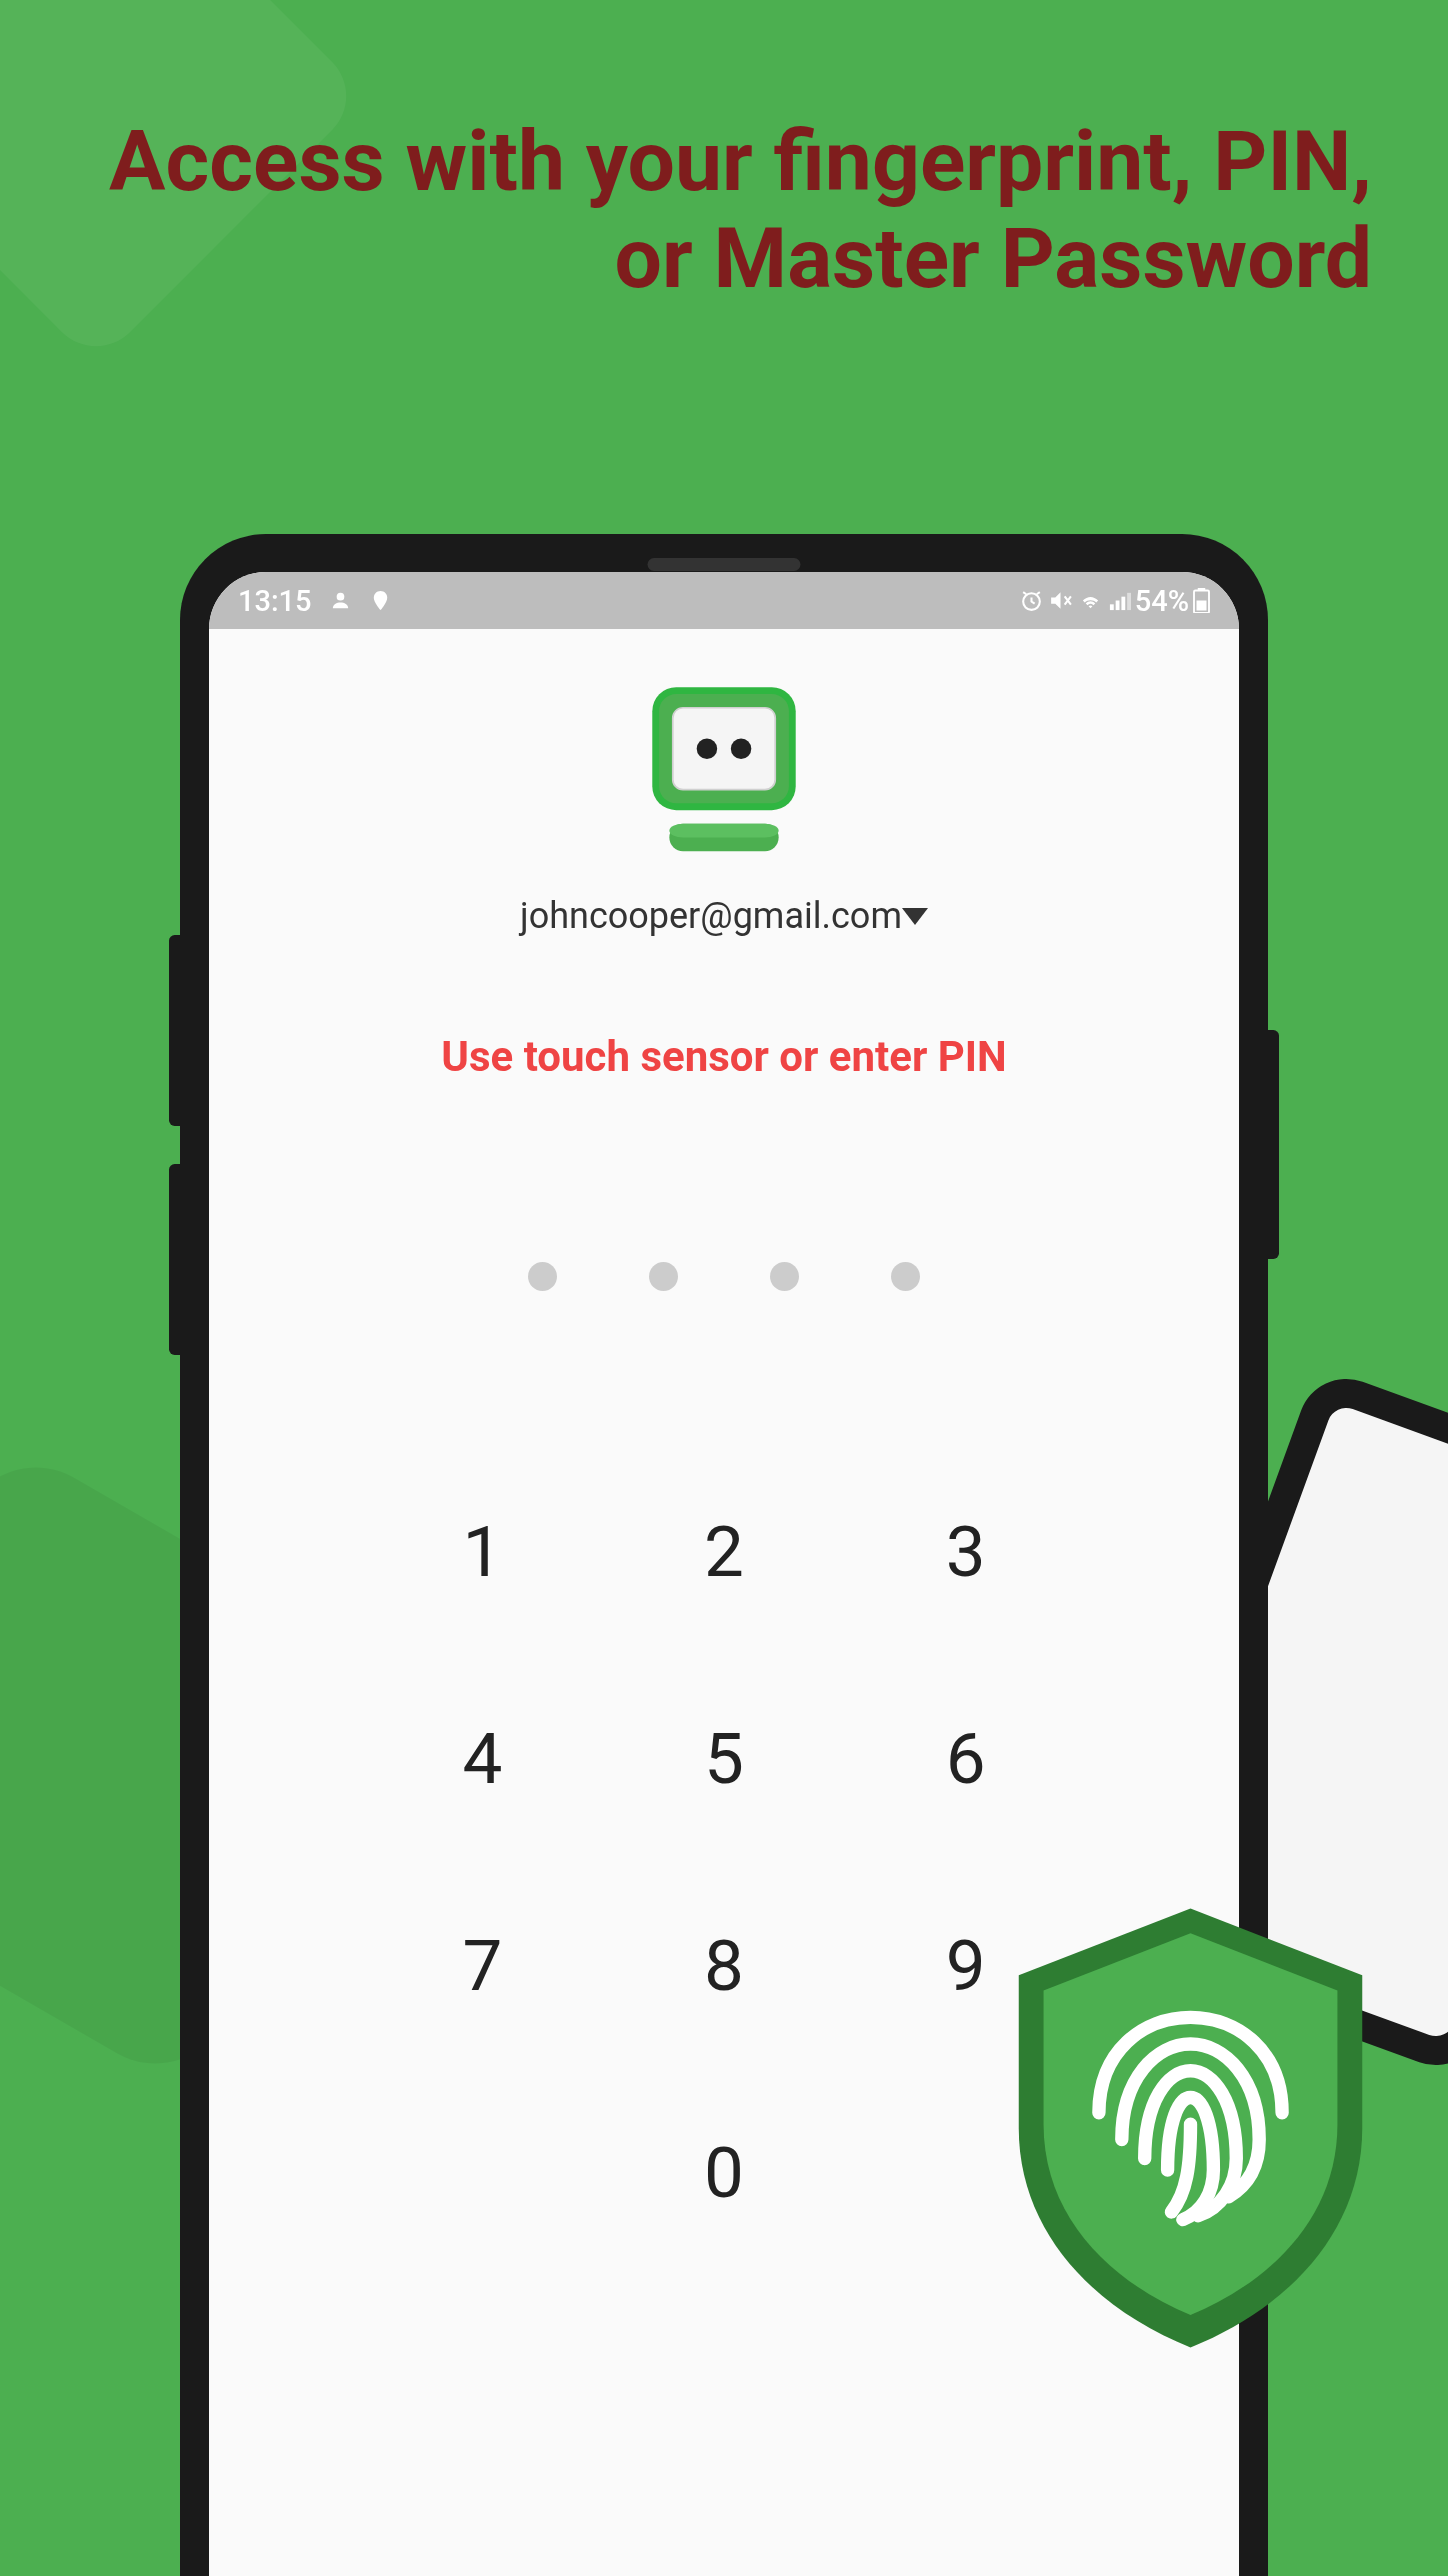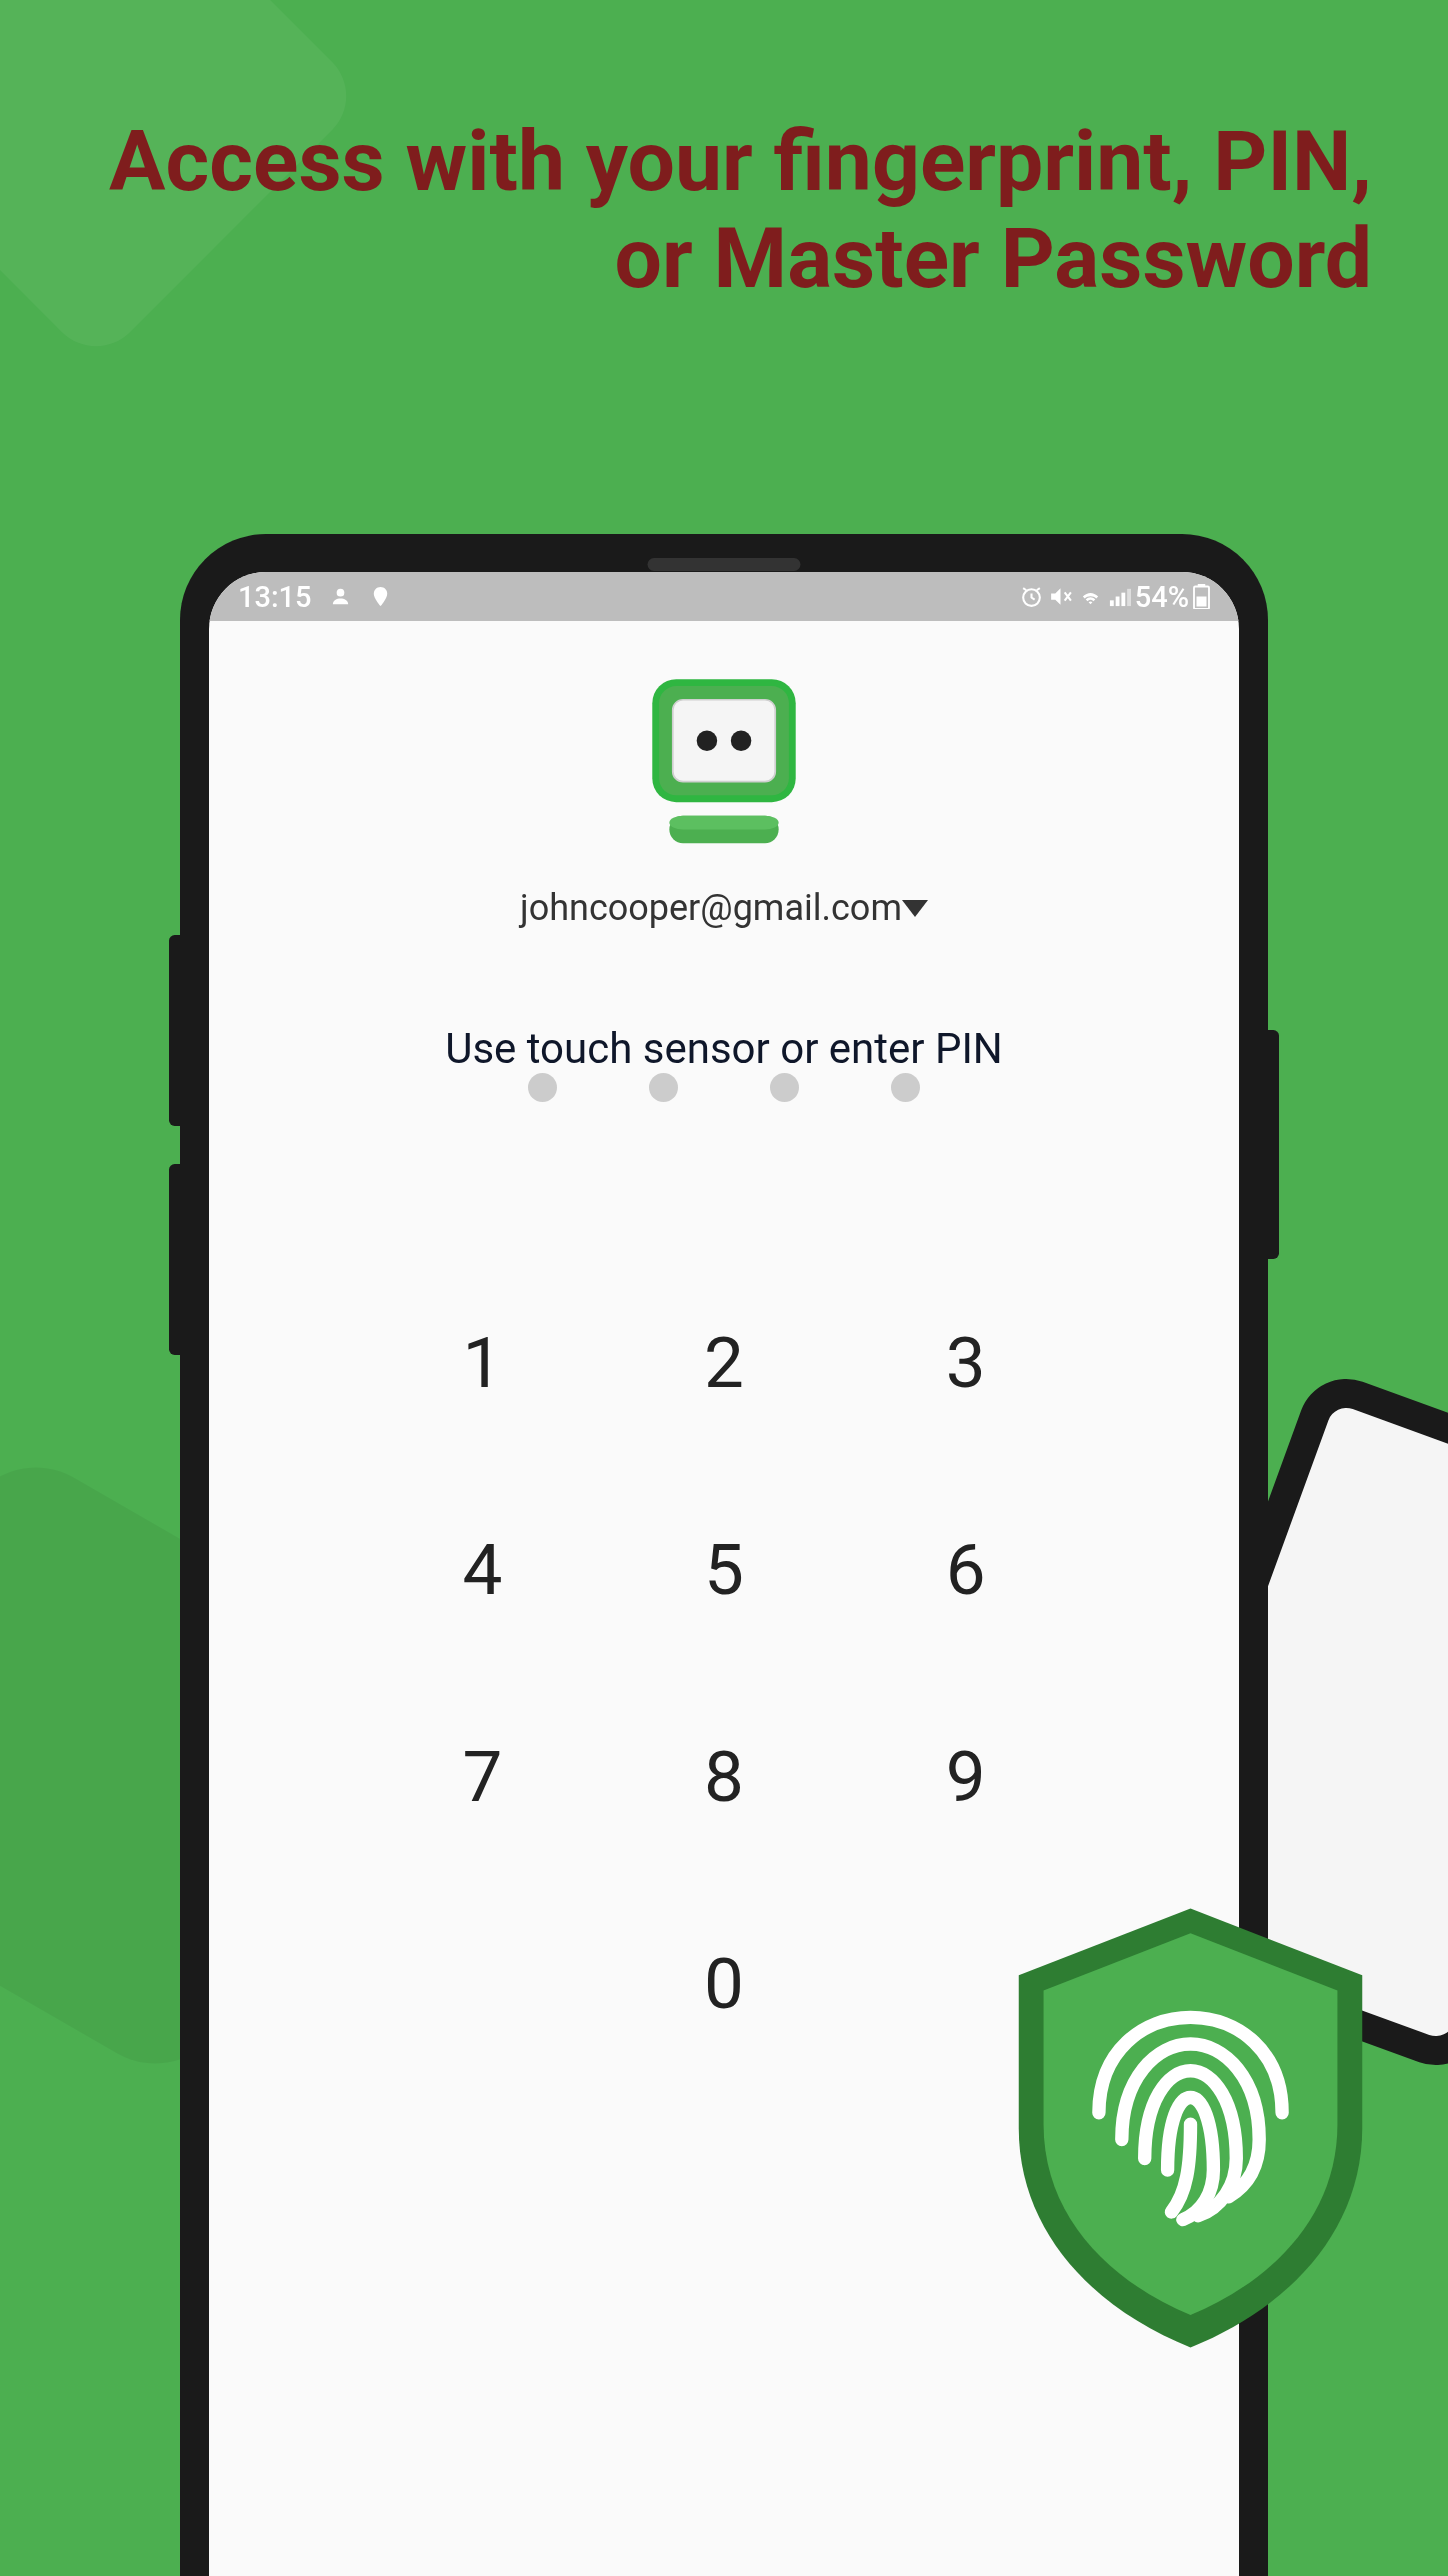--- a/index.html
+++ b/index.html
@@ -104,21 +104,21 @@
     height: 100%;
     background: #fafafa;
     border-radius: 57px 57px 0 0;
     overflow: hidden;
     display: flex;
     flex-direction: column;
   }
   
   
   .status-bar {
-    height: 49px;
+    height: 57px;
     background: #bdbdbd;
     display: flex;
     align-items: center;
     justify-content: space-between;
     padding: 0 29px;
     color: #fff;
     font-size: 29px;
     font-weight: 500;
   }
   .status-left {
@@ -164,22 +164,23 @@
     width: 0;
     height: 0;
     border-left: 13.4px solid transparent;
     border-right: 13.4px solid transparent;
     border-top: 17px solid #333;
   }
   
   
   .instruction {
     font-size: 42px;
-    color: #0f172a;
-    font-weight: 400;
+    color: #ef4444;
+    margin-bottom: 181px;
+    font-weight: 700;
   }
   
   
   .pin-dots {
     display: flex;
     gap: 92px;
     margin-bottom: 219px;
   }
   .pin-dot {
     width: 29px;

